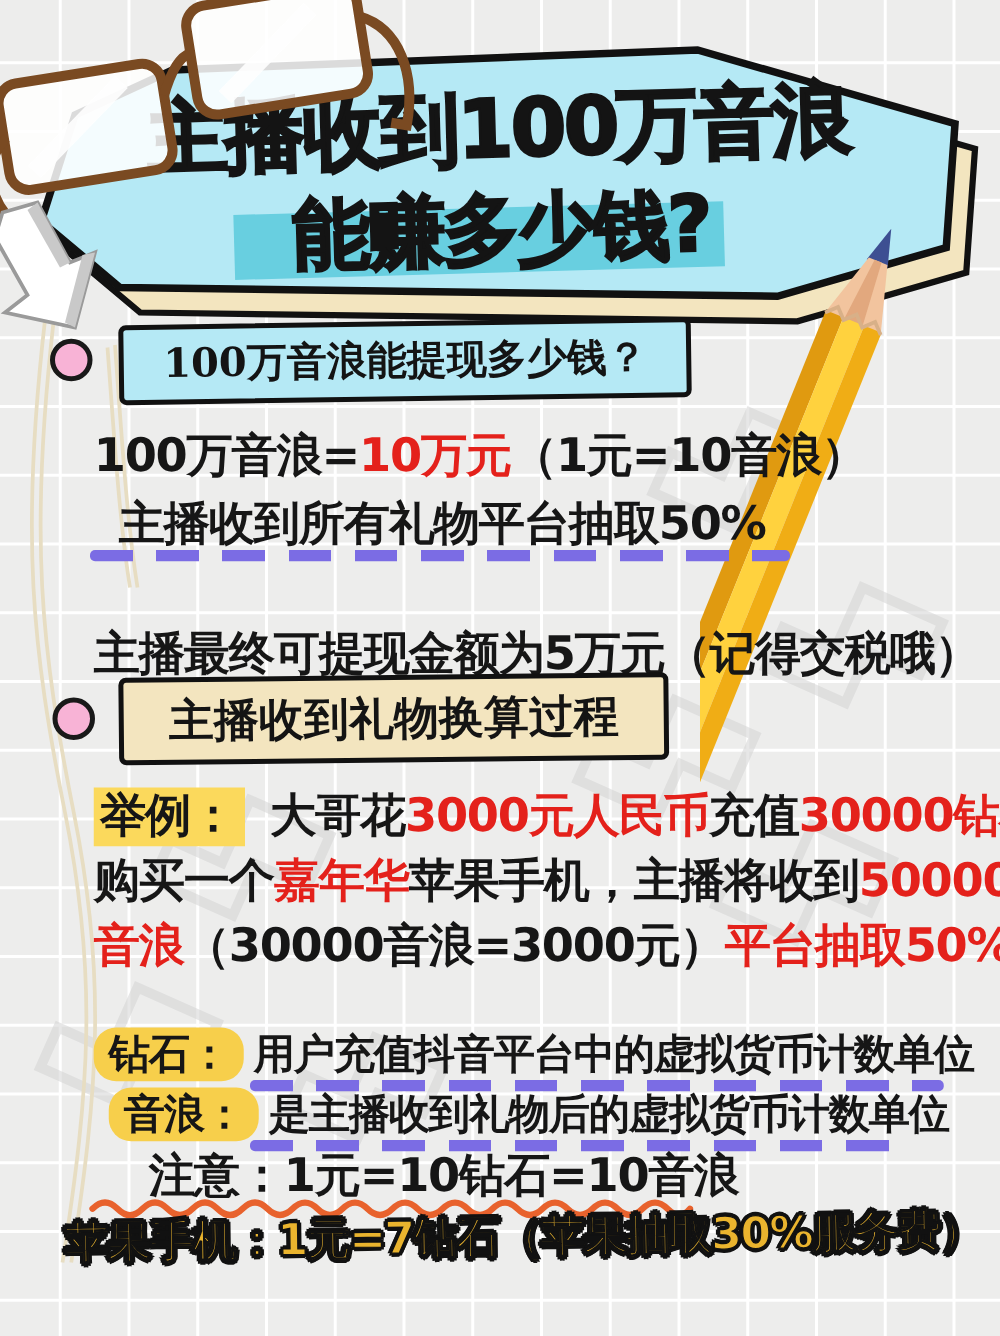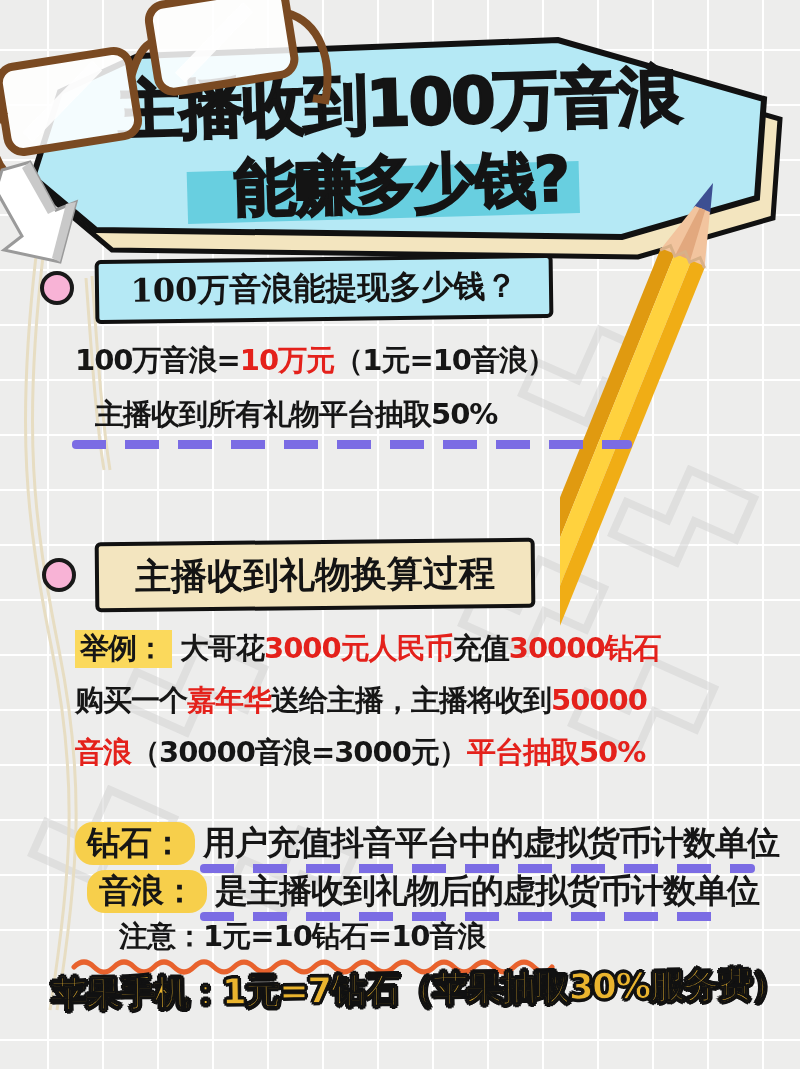--- a/index.html
+++ b/index.html
@@ -28,24 +28,24 @@
     background:#f8b3d6;border:4px solid #191919;}
   .hdr-box{position:absolute;border:4px solid #111;border-radius:6px;
     display:flex;align-items:center;justify-content:center;
     font-family:"DejaVu Serif",serif;font-weight:bold;color:#141414;white-space:nowrap;}
   .hdr1{left:95px;top:257px;width:450px;height:56px;background:#b5e9f5;
     font-size:32px;transform:rotate(-0.8deg);}
   .hdr2{left:95px;top:540px;width:432px;height:62px;background:#f3e5bf;
     font-size:36px;transform:rotate(-0.6deg);}
   
   .line{position:absolute;left:75px;white-space:nowrap;font-weight:bold;
-    font-size:29px;letter-spacing:-1px;line-height:1.15;}
+    font-size:37px;letter-spacing:-1px;line-height:1.15;}
   .line .red{color:#e4211b;}
   .small{font-size:33px;}
-  .hl{background:#fbd95c;padding:1px 8px 3px 5px;margin-right:8px;}
+  .hl{background:#fbd95c;padding:1px 8px 3px 5px;margin-right:20px;}
   .pill{background:#f7cf4b;border-radius:18px;padding:1px 12px 3px 12px;margin-right:8px;}
   .dashes{position:absolute;height:9px;border-radius:4px;
     background:repeating-linear-gradient(90deg,#7b6ce4 0 34px,transparent 34px 53px);}
   
   .footer{position:absolute;left:52px;top:966px;white-space:nowrap;
     font-size:35px;font-weight:bold;letter-spacing:-1px;color:#eab42e;
     -webkit-text-stroke:1px #111;
     text-shadow:3px 0 #111,-3px 0 #111,0 3px #111,0 -3px #111,
                 2px 2px #111,-2px -2px #111,2px -2px #111,-2px 2px #111;
     transform:rotate(-0.8deg);}
@@ -120,29 +120,32 @@
   <div class="bullet" style="left:40px;top:271px;"></div>
   <div class="hdr-box hdr1">100万音浪能提现多少钱？</div>
 
   <div class="line" style="top:344px;">
     <span>100万音浪=</span><span class="red">10万元</span><span>（1元=10音浪）</span>
   </div>
   <div class="line" style="top:398px;margin-left:20px;">
     <span>主播收到所有礼物平台抽取50%</span>
   </div>
   <div class="dashes" style="left:72px;top:440px;width:560px;"></div>
+  <div class="line" style="top:502px;">
+    <span>主播最终可提现金额为5万元（记得交税哦）</span>
+  </div>
 
   <div class="bullet" style="left:42px;top:558px;"></div>
   <div class="hdr-box hdr2">主播收到礼物换算过程</div>
 
   <div class="line" style="top:632px;">
     <span class="hl">举例：</span><span>大哥花</span><span class="red">3000元人民币</span><span>充值</span><span class="red">30000钻石</span>
   </div>
   <div class="line" style="top:684px;">
-    <span>购买一个</span><span class="red">嘉年华</span><span>送给主播，主播将收到</span><span class="red">50000</span>
+    <span>购买一个</span><span class="red">嘉年华</span><span>苹果手机，主播将收到</span><span class="red">50000</span>
   </div>
   <div class="line" style="top:736px;">
     <span class="red">音浪</span><span>（30000音浪=3000元）</span><span class="red">平台抽取50%</span>
   </div>
 
   <div class="line small" style="top:824px;">
     <span class="pill">钻石：</span><span>用户充值抖音平台中的虚拟货币计数单位</span>
   </div>
   <div class="dashes" style="left:200px;top:864px;width:555px;"></div>
 

